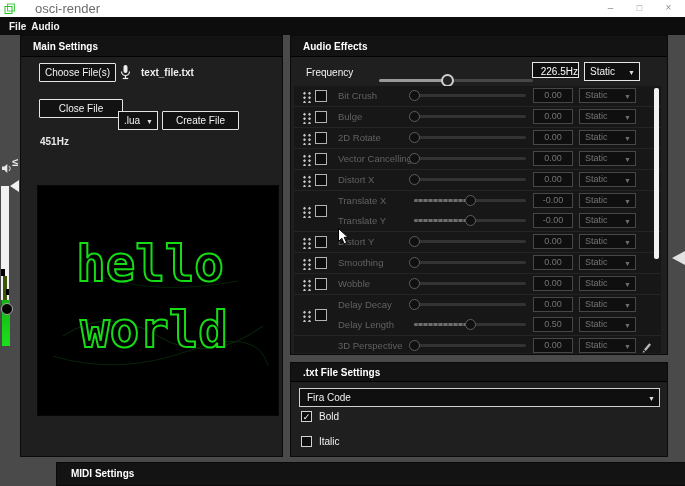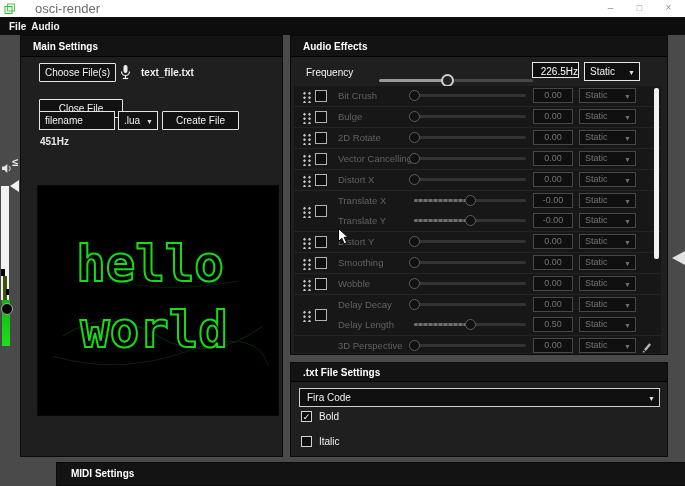--- a/index.html
+++ b/index.html
@@ -131,21 +131,20 @@
   <span id="mic-icon">
     <svg width="13" height="17" viewBox="0 0 13 17">
         <rect x="4.5" y="1" width="4" height="8" rx="2" fill="#ececec"></rect>
         <path d="M2.5 7.5 a4 4 0 0 0 8 0" stroke="#ececec" stroke-width="1.2" fill="none"></path>
         <line x1="6.5" y1="11.5" x2="6.5" y2="14" stroke="#ececec" stroke-width="1.2"></line>
         <line x1="3.8" y1="14.5" x2="9.2" y2="14.5" stroke="#ececec" stroke-width="1.2"></line>
       </svg>
   </span>
   <span id="open-file-label">text_file.txt</span>
   <div class="btn" id="close-btn">Close File</div>
-  <input id="filename-input" value="filename" style="">
   <div class="dd" id="ext-dd"><span>.lua</span><span class="arr">▼</span></div>
   <div class="btn" id="create-btn">Create File</div>
   <div id="freq-readout">451Hz</div>
   <div id="display">
     <svg width="240" height="229" viewBox="0 0 240 229">
       <path d="M25 150 Q70 120 120 150 T 225 140" stroke="#0a2b0a" fill="none" stroke-width="1"></path>
       <path d="M15 170 Q80 190 150 165 T 230 180" stroke="#082408" fill="none" stroke-width="1"></path>
       <path d="M60 90 Q120 110 200 95" stroke="#072007" fill="none" stroke-width="1"></path>
       <text x="112" y="95" text-anchor="middle" font-family="'DejaVu Sans Mono',monospace" font-weight="bold" font-size="49" fill="#000" stroke="#16db16" stroke-width="2">hello</text>
       <text x="116" y="161" text-anchor="middle" font-family="'DejaVu Sans Mono',monospace" font-weight="bold" font-size="49" fill="#000" stroke="#16db16" stroke-width="2">world</text>

